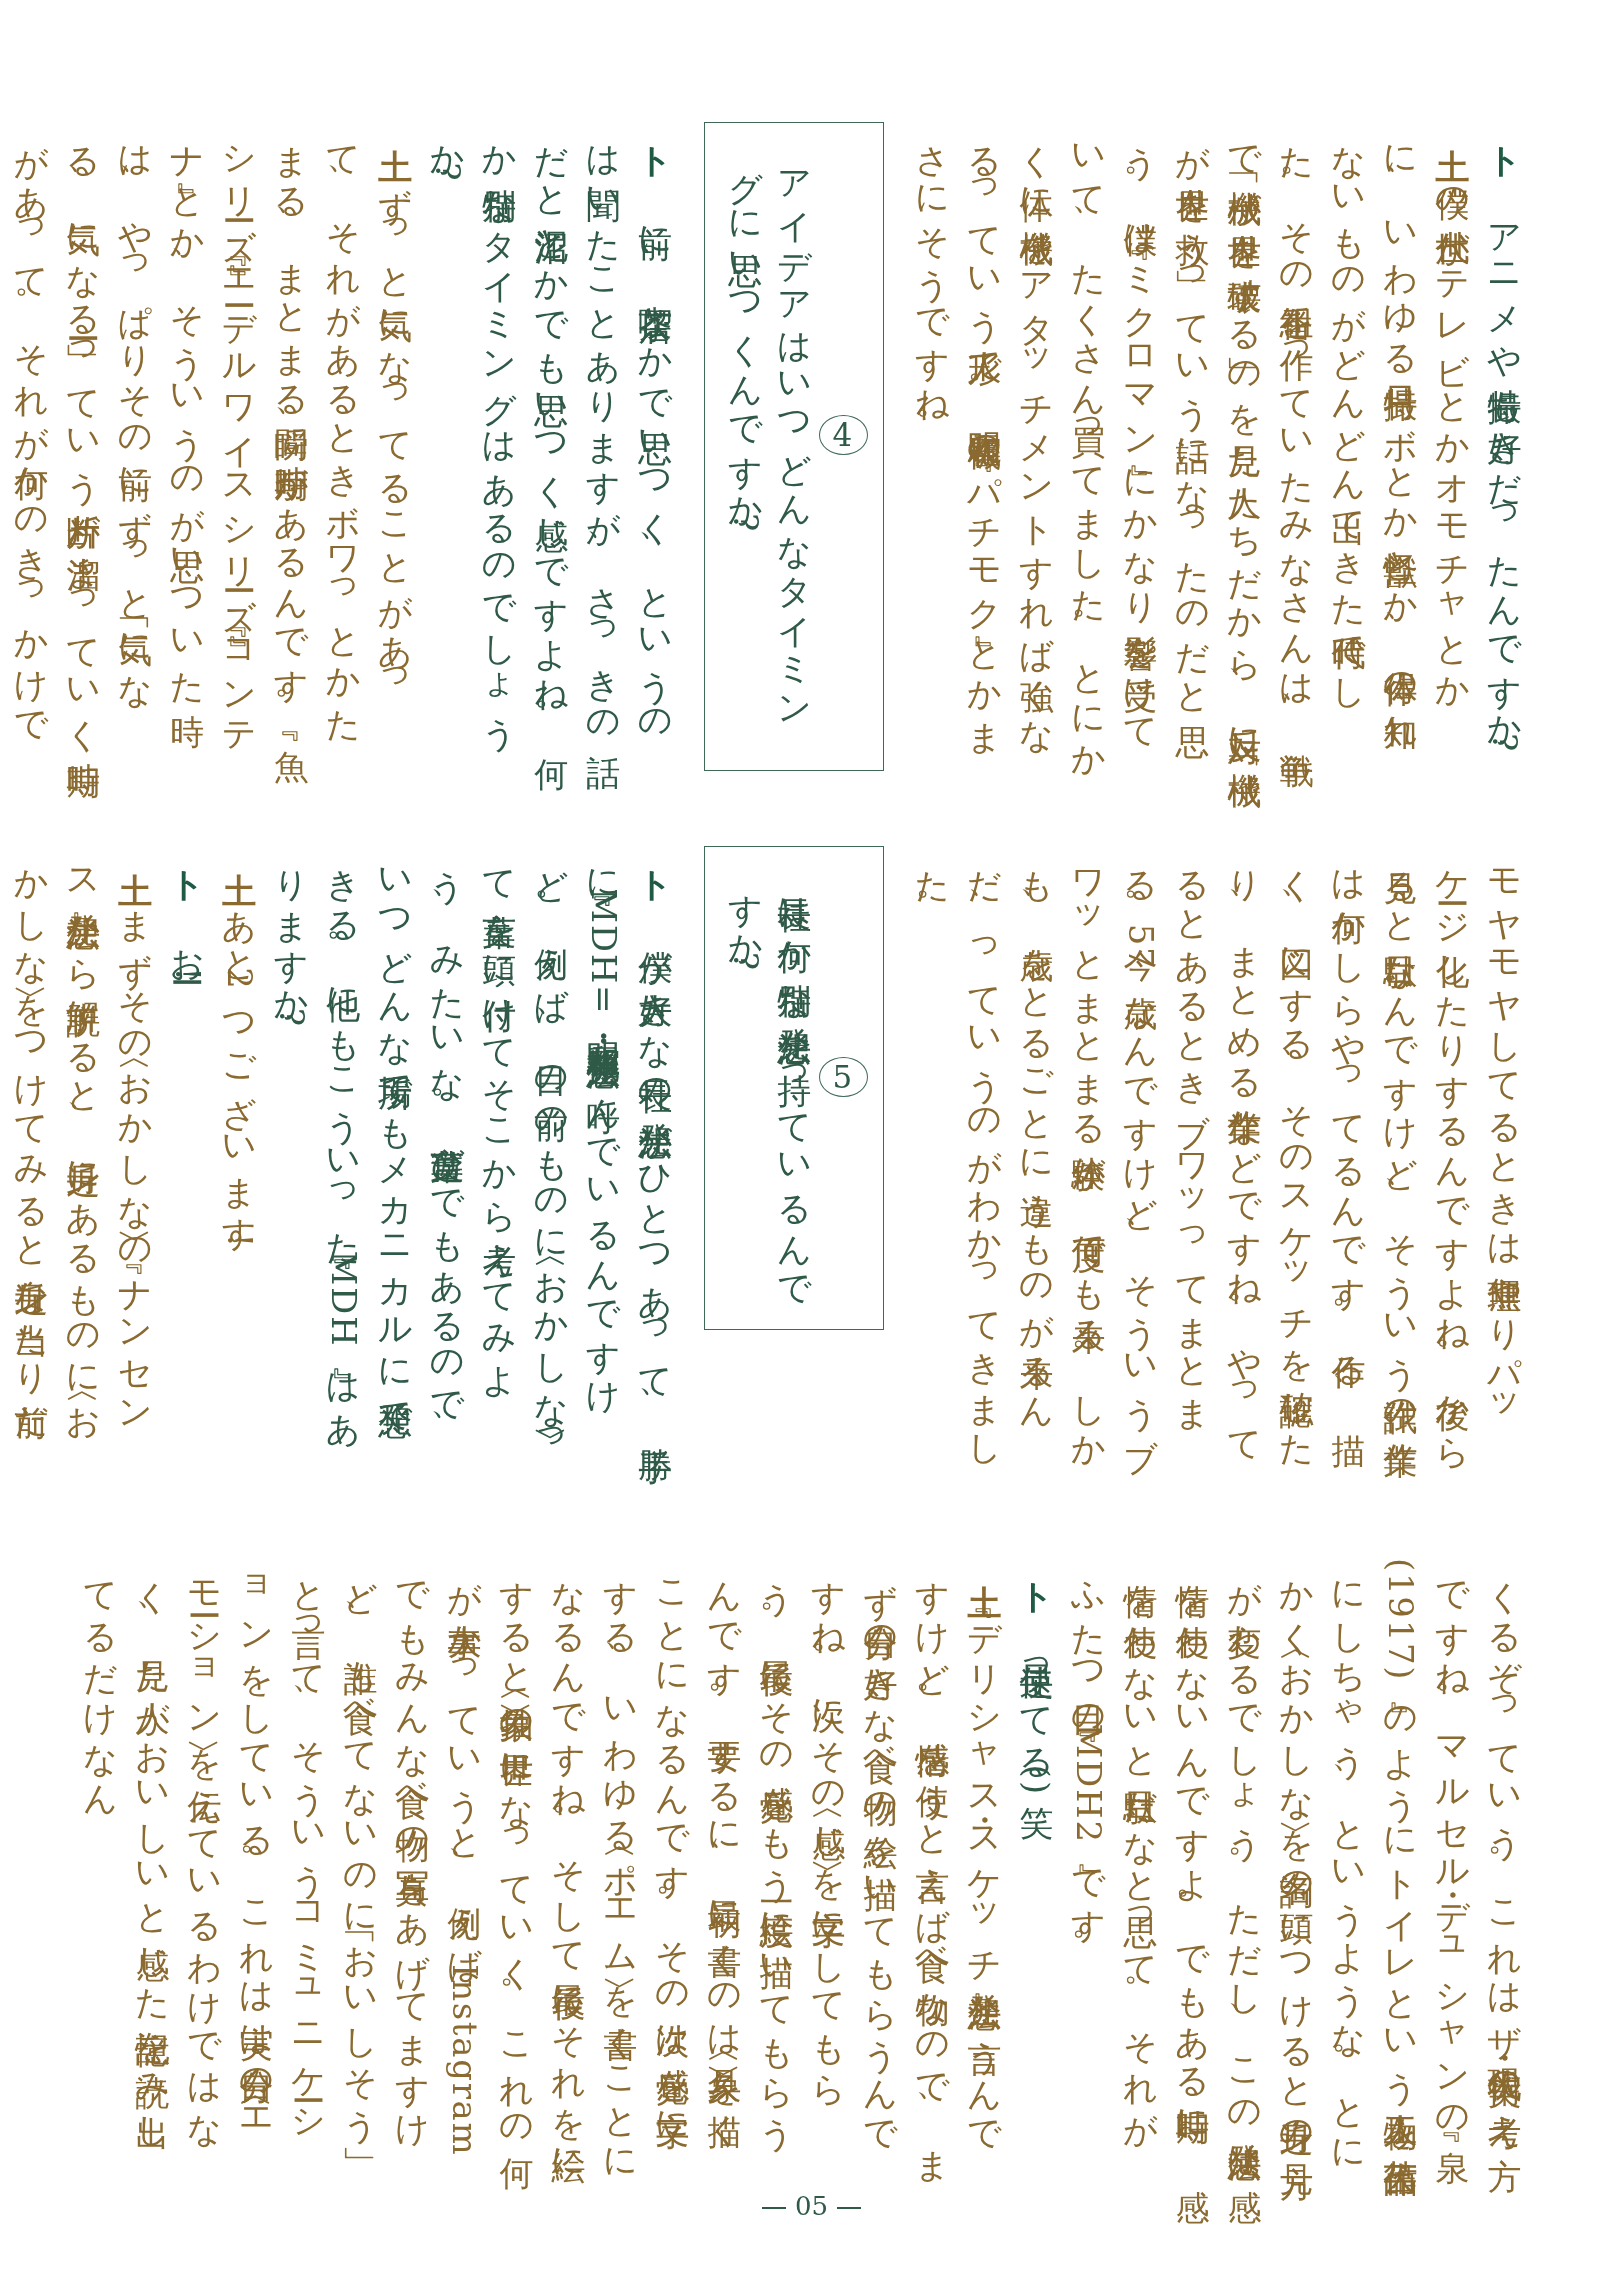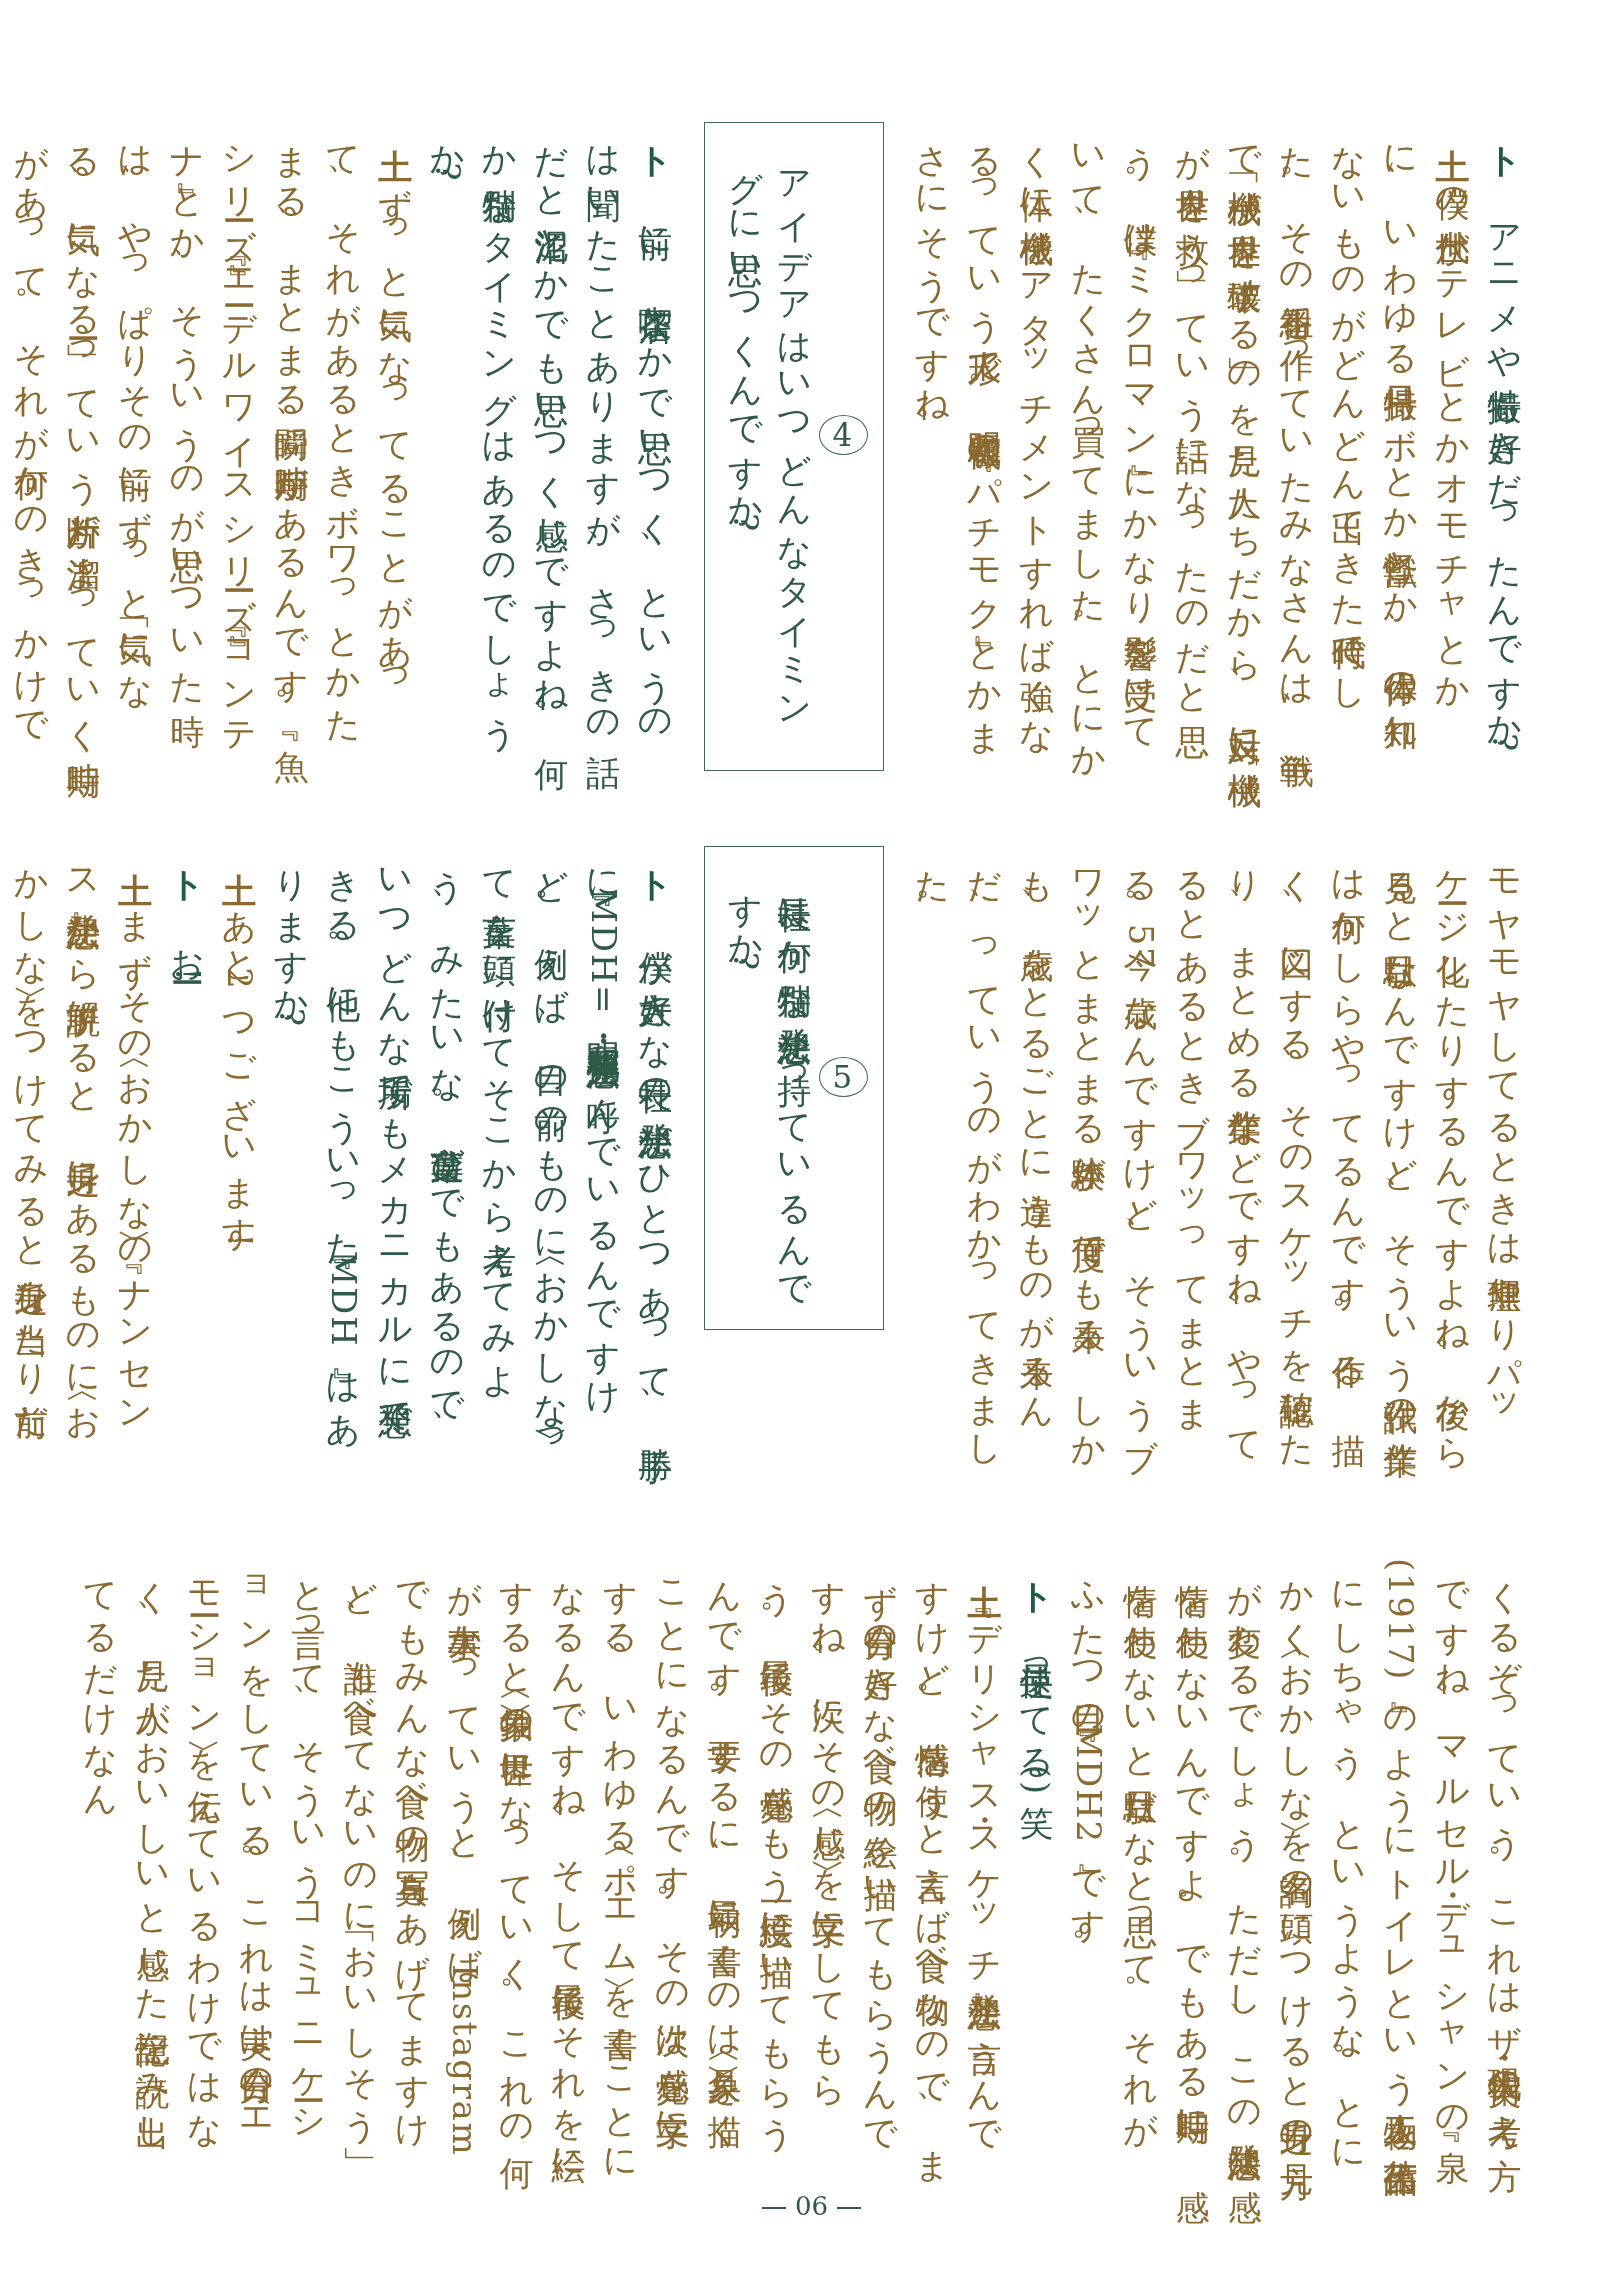--- a/index.html
+++ b/index.html
@@ -113,15 +113,15 @@
     <span class="spk to">ト</span>
     <span>早速使ってる(笑)</span>
   </p>
   <p class="para">
     <span class="spk tsuchi">土</span>
     <span>『デリシャス・スケッチ発想法』と言うんですけど。感情を使うと言えば食べ物なので、まず自分の好きな食べ物の絵を描いてもらうんですね。次にその〈感じ〉を文字にしてもらう。最後にその感覚をもう一度絵に描いてもらうんです。要するに、最初に書くのは〈具象〉を描くことになるんです。その次は感覚を文字にする、いわゆる〈ポエム〉を書くことになるんですね。そして最後にそれを絵にすると〈抽象〉の世界になっていく。これの何が大事かっていうと、例えばInstagramでもみんな食べ物の写真をあげてますけど、誰も食べてないのに「おいしそう」と言って、そういうコミュニケーションをしている。これは実は自分の〈エモーション〉を伝えているわけではなく、見た人がおいしいと感じた記憶を読み出してるだけなん</span>
   </p>
 </div>
 
 <div class="pagenum">
-  <span class="dash"></span><span>06</span><span class="dash"></span>
+  <span class="dash"></span><span>05</span><span class="dash"></span>
 </div>
 
 
 </body></html>

